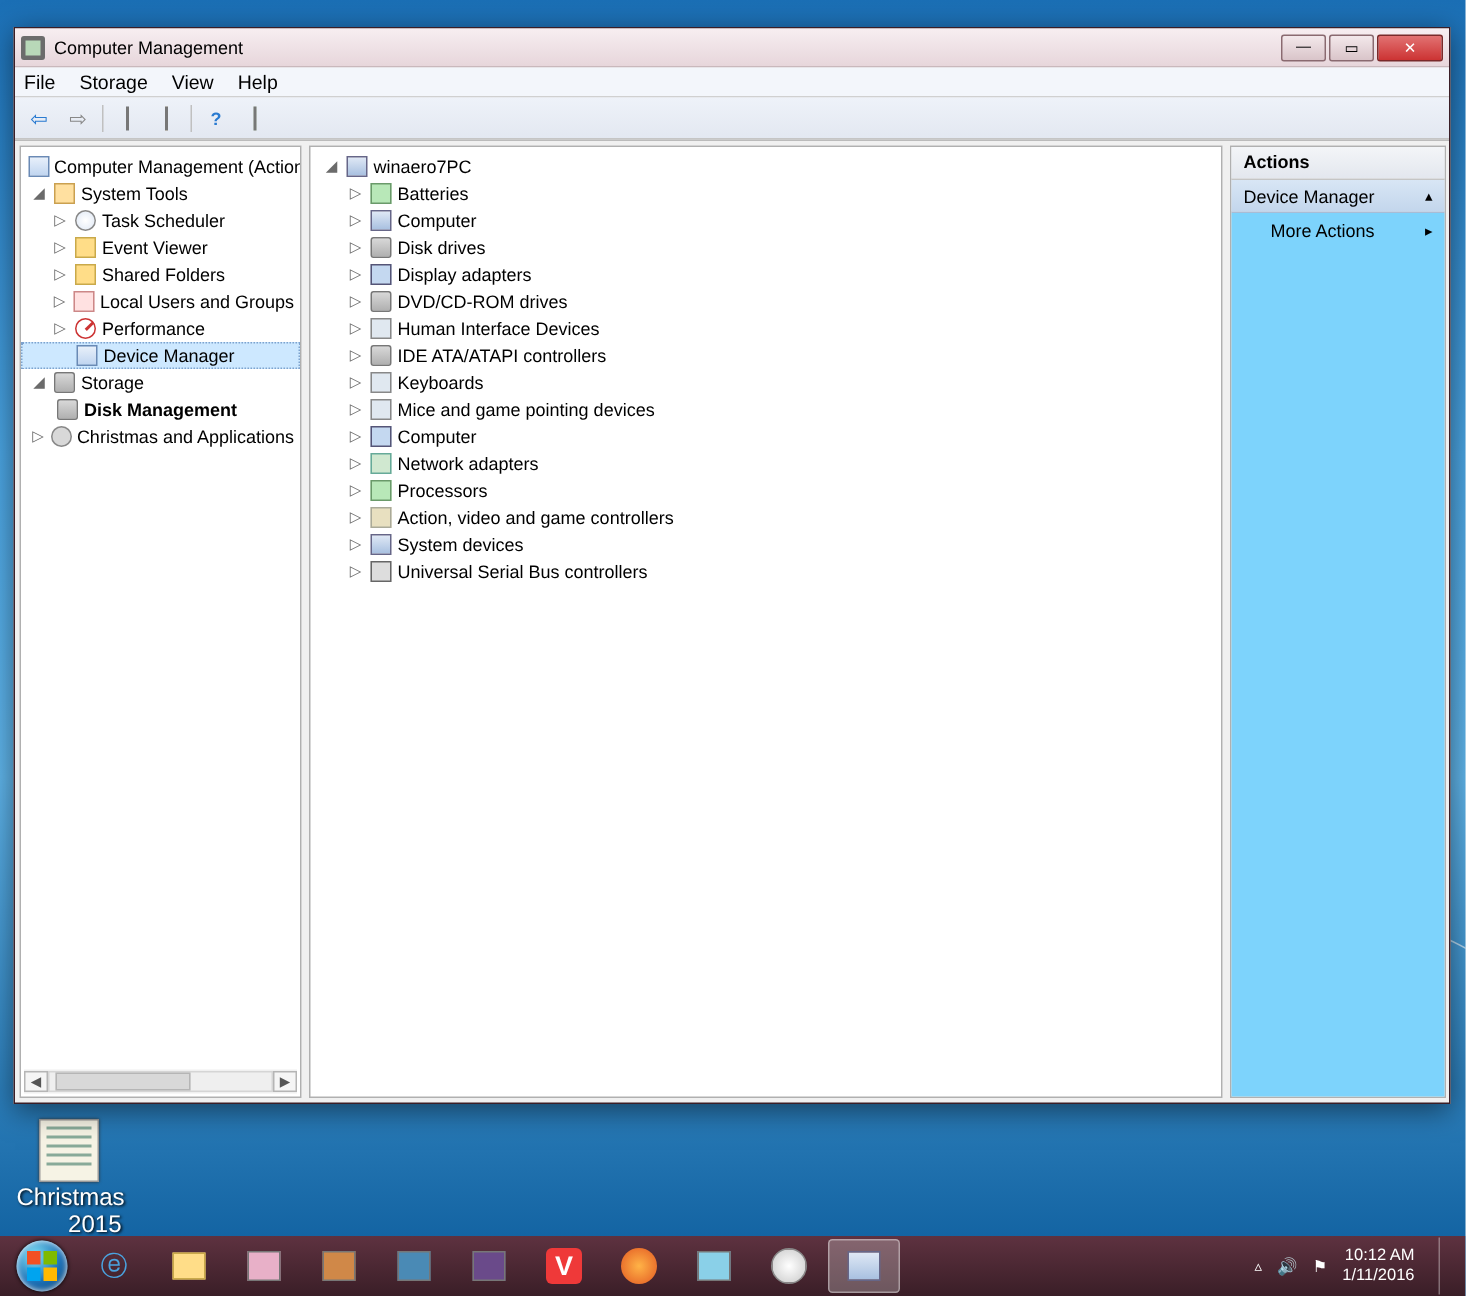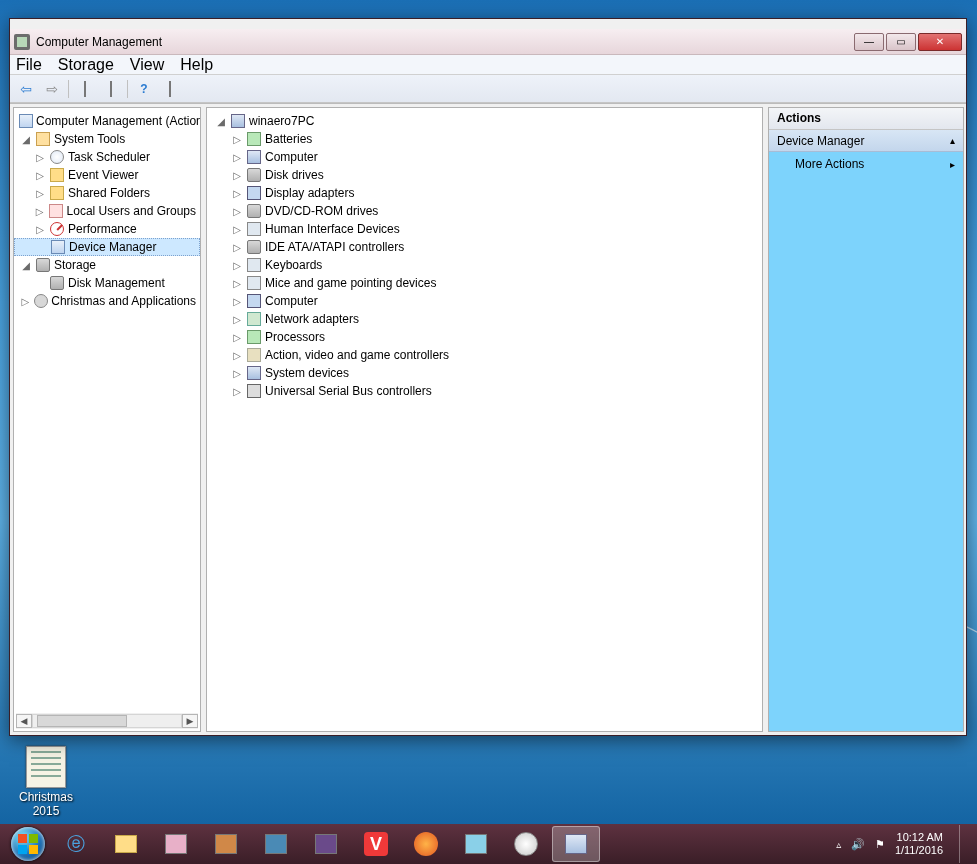--- a/index.html
+++ b/index.html
@@ -11,23 +11,23 @@
   overflow: hidden;
   position: relative;
   background: linear-gradient(180deg, #1b6fb5 0%, #4aa3e0 35%, #5fb3e8 60%, #0a5a9a 100%);
 }
 
 .desktop-icon {
   position: absolute;
   top: 746px;
   left: 11px;
   width: 70px;
-  text-align: center;
+  text-align: right;
   color: #fff;
-  font-size: 12px;
+  font-size: 16px;
   text-shadow: 1px 1px 2px #000;
 }
 .desktop-icon .di-img {
   width: 40px; height: 42px;
   margin: 0 auto 2px auto;
   background: #f6f3e5;
   border: 1px solid #999;
   box-shadow: 0 0 2px #333;
   position: relative;
 }
@@ -78,51 +78,50 @@
   position:absolute; left:9px; top:18px; width:958px; height:718px;
   border:1px solid #3a1e27;
   background:#f0f0f0;
   display:flex; flex-direction:column;
   box-shadow: 0 4px 18px rgba(0,0,0,0.5);
 }
 .titlebar {
   height:26px; background: linear-gradient(180deg,#f7eef1,#e7d6db);
   display:flex; align-items:center; padding:0 4px; font-size:12px;
   border-bottom:1px solid #c9b8bc;
-  margin-top:10px;
 }
 .titlebar .t-icon { width:16px; height:16px; margin-right:6px; background:#6c6c6c; border-radius:2px; position:relative; }
 .titlebar .t-icon:after{content:"";position:absolute;inset:3px;background:#b8d8b8;}
 .titlebar .title-text { flex:1; }
 .win-controls { display:flex; }
 .win-btn { width:30px; height:18px; border:1px solid #8a6a70; margin-left:2px;
   display:flex; align-items:center; justify-content:center; font-size:10px;
   background:linear-gradient(#f3e8eb,#d9c4c9); border-radius:2px; }
 .win-btn.close { width:44px; background:linear-gradient(#e27272,#c33);
   color:#fff; border-color:#7a2a2a; }
 .menubar {
   height:20px; padding:0 6px; display:flex; align-items:center; gap:16px;
-  background:#f3f6fb; border-bottom:1px solid #d0d0d0; font-size:16px;
+  background:#f3f6fb; border-bottom:1px solid #d0d0d0; font-size:13px;
 }
 .menu-item { cursor:default; }
 .toolbar {
   height:28px; padding:2px 4px; display:flex; align-items:center; gap:2px;
   background:linear-gradient(#eef2f9,#e3e8f1); border-bottom:1px solid #c5c5c5;
 }
 .tb-btn {
   width:24px; height:22px; display:flex; align-items:center; justify-content:center;
   border:1px solid transparent; border-radius:3px;
 }
 .tb-sep { width:1px; height:18px; background:#c0c0c0; margin:0 2px; }
 .tb-arrow-l{color:#2a7bd1; font-size:14px;} .tb-arrow-r{color:#888; font-size:14px;}
 .body-row { flex:1; display:flex; border-top:1px solid #bbb; min-height:0; }
 .body-row > div { border:1px solid #b0b0b0; background:#fff; margin:3px 2px 3px 3px; }
 .left-pane { width:188px; overflow:hidden; position:relative; background:#fff; }
 .center-pane { flex:1; overflow:auto; }
-.right-pane { width:196px; margin-right:3px; display:flex; flex-direction:column; }
+.right-pane { width:144px; margin-right:3px; display:flex; flex-direction:column; }
 
 .tree { padding:4px 0; font-size:12px; white-space:nowrap; }
 .tree-row { display:flex; align-items:center; height:18px; padding-right:4px; cursor:default; }
 .tree-row.selected { background:#cde8ff; border:1px dotted #7da2ce; }
 .toggle { width:12px; text-align:center; color:#6b6b6b; font-size:10px; user-select:none; }
 .t-ico { width:16px; height:16px; margin:0 3px; display:inline-flex; align-items:center; justify-content:center; font-size:13px; }
 .ico-box { width:14px; height:14px; border:1px solid #777; background:#eee; }
 
 .ic-clock{background:radial-gradient(#fff,#dfe8f5);border-radius:50%;border:1px solid #888;}
 .ic-folder{background:#ffdd88;border:1px solid #c9a94a;}
@@ -279,21 +278,21 @@
             </div>
           </div>
         <div class="tree-row" style="padding-left:6px">
           <span class="toggle">◢</span>
           <span class="t-ico">
               <span class="ico-box ic-disk"></span>
             </span>
           <span>Storage</span>
         </div>
         <div id="storage-children">
-            <div class="tree-row" style="padding-left: 32px;">
+            <div class="tree-row" style="padding-left: 20px; font-weight: bold;">
               <span class="t-ico">
                 <span class="ico-box ic-disk"></span>
               </span>
               <span>Disk Management</span>
             </div>
           </div>
         <div class="tree-row" style="padding-left:6px">
           <span class="toggle">▷</span>
           <span class="t-ico">
               <span class="ico-box ic-gear"></span>

